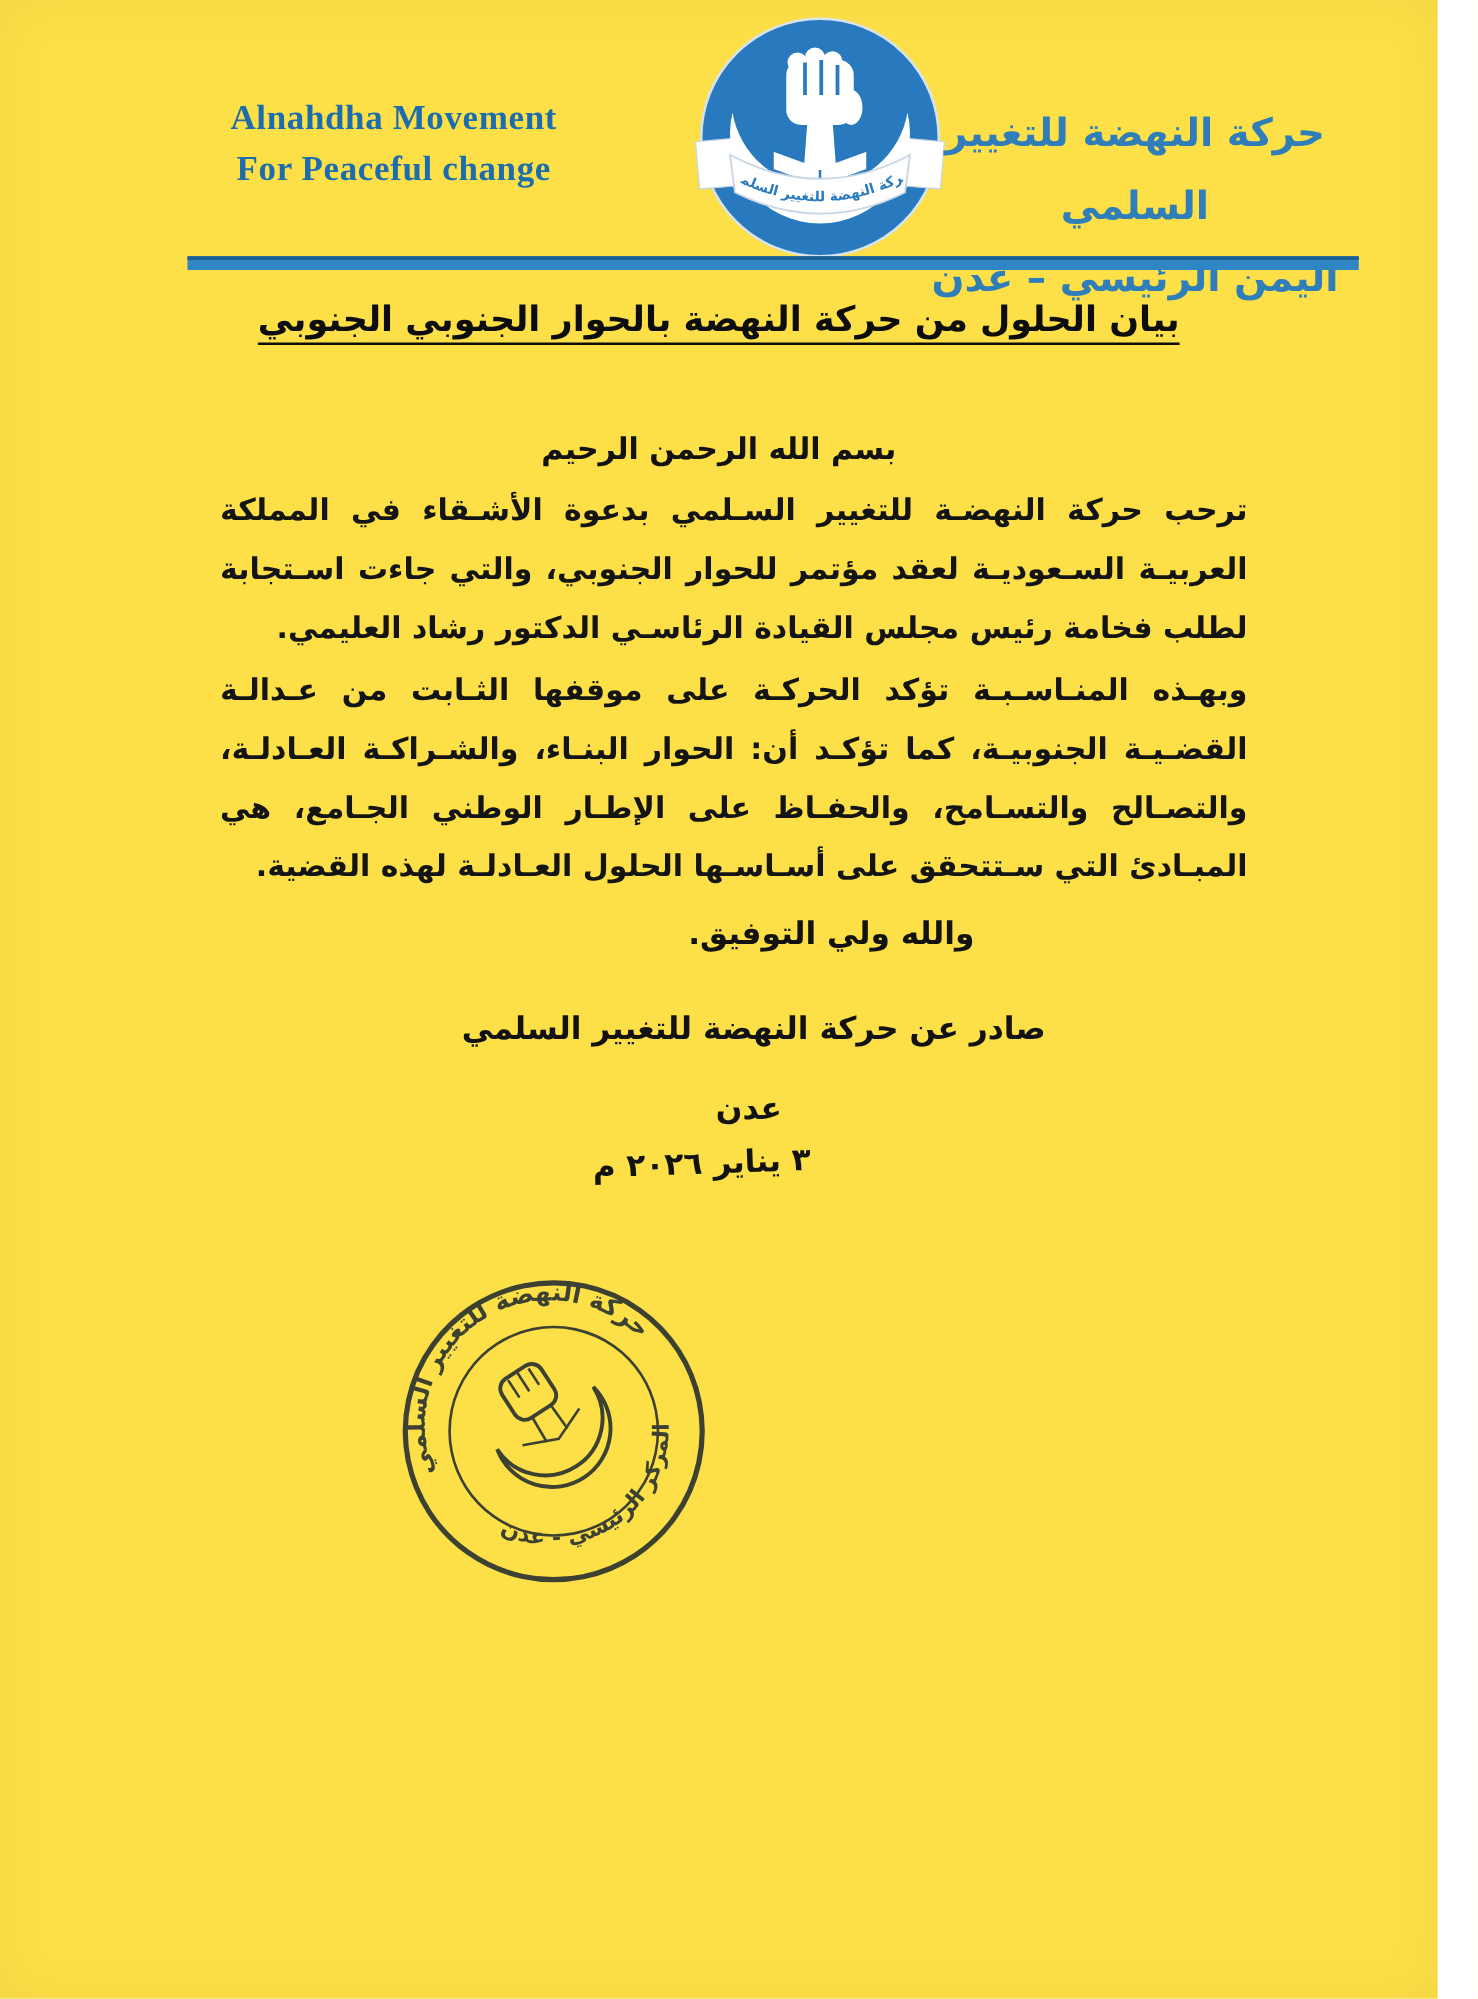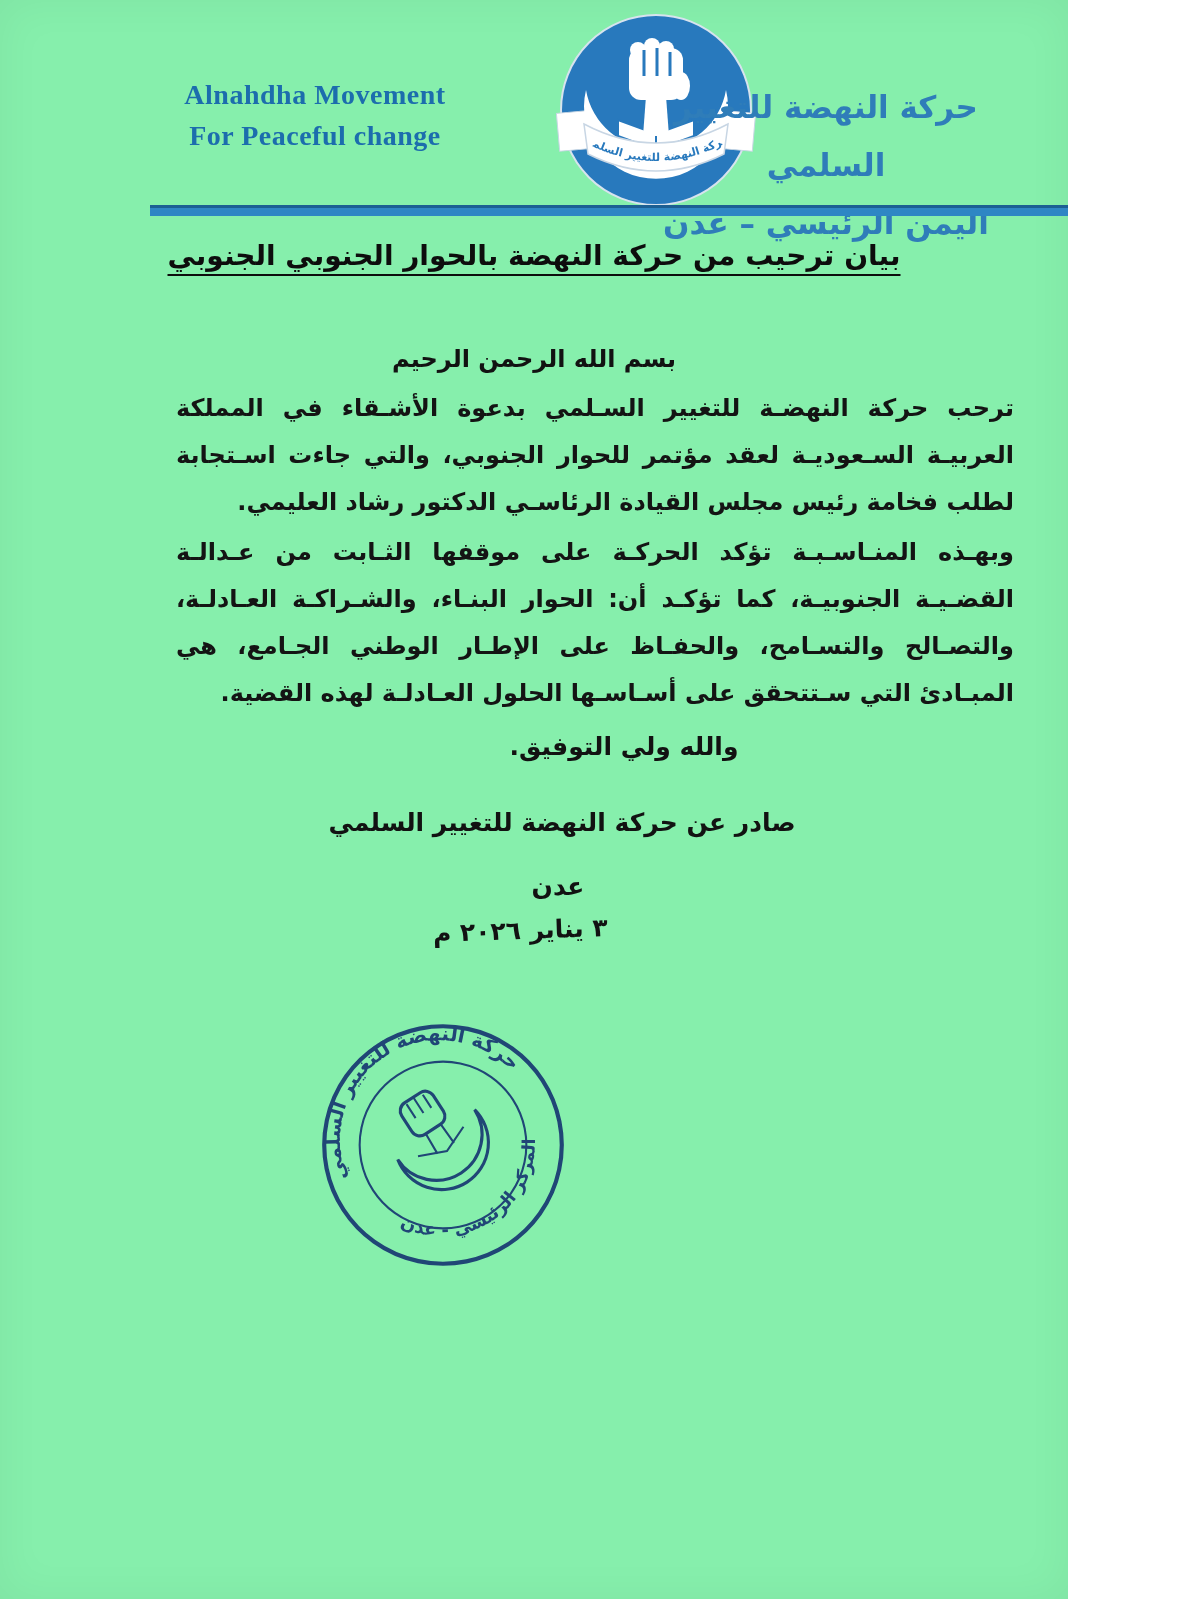--- a/index.html
+++ b/index.html
@@ -1,17 +1,17 @@
 <!DOCTYPE html>
 <html lang="ar"><head>
 <meta charset="utf-8">
 <style>
   html,body { margin:0; padding:0; background:#ffffff; }
   .page {
-    position:relative; width:1068px; height:1599px; background:#86efac;
+    position:relative; width:1150px; height:1599px; background:#fde047;
     overflow:hidden; font-family:"DejaVu Sans", sans-serif; color:#121212;
     box-shadow: inset 0 0 46px rgba(0,0,0,0.05);
   }
   
   .header-en {
     position:absolute; left:148px; top:74px; width:334px; text-align:center;
     font-family:"Liberation Serif", serif; font-weight:bold; font-size:28px;
     line-height:41px; color:#1c6dad; letter-spacing:0.5px;
   }
   .logo-wrap { position:absolute; left:556px; top:12px; width:200px; height:200px; }
@@ -31,21 +31,21 @@
   }
   .title span { text-decoration:underline; text-decoration-thickness:2px; text-underline-offset:9px; }
   .basmala {
     margin-top:67px; width:100%; text-align:center; direction:rtl;
     font-size:24px; font-weight:bold; line-height:36px;
   }
   .body-text {
     margin:8px 168px 0 176px; width:838px; direction:rtl;
     text-align:justify; font-size:24px; font-weight:bold; line-height:47px; color:#141414;
   }
-  .body-text p { margin:0 0 3px 0; }
+  .body-text p { margin:0 16px 3px 0; }
   .closing {
     margin-top:12px; width:100%; text-align:center; direction:rtl;
     font-size:25px; font-weight:bold; line-height:36px; transform:translateX(90px);
   }
   .issued-by {
     margin-top:40px; width:100%; text-align:center; direction:rtl;
     font-size:25px; font-weight:bold; line-height:36px; transform:translateX(28px);
   }
   .issued-place {
     margin-top:28px; width:100%; text-align:center; direction:rtl;
@@ -104,21 +104,21 @@
   </div>
 
   <div class="header-ar">
     <div>حركة النهضة للتغيير السلمي</div>
     <div>اليمن الرئيسي – عدن</div>
   </div>
 
   <div class="rule"></div>
 
   <div class="content">
-    <h1 class="title"><span>بيان ترحيب من حركة النهضة بالحوار الجنوبي الجنوبي</span></h1>
+    <h1 class="title"><span>بيان الحلول من حركة النهضة بالحوار الجنوبي الجنوبي</span></h1>
 
     <div class="basmala">بسم الله الرحمن الرحيم</div>
 
     <div class="body-text">
       <p>ترحب حركة النهضـة للتغيير السـلمي بدعوة الأشـقاء في المملكة العربيـة السـعوديـة لعقد مؤتمر للحوار الجنوبي، والتي جاءت اسـتجابة لطلب فخامة رئيس مجلس القيادة الرئاسـي الدكتور رشاد العليمي.</p>
       <p>وبهـذه المنـاسـبـة تؤكد الحركـة على موقفها الثـابت من عـدالـة القضـيـة الجنوبيـة، كما تؤكـد أن: الحوار البنـاء، والشـراكـة العـادلـة، والتصـالح والتسـامح، والحفـاظ على الإطـار الوطني الجـامع، هي المبـادئ التي سـتتحقق على أسـاسـها الحلول العـادلـة لهذه القضية.</p>
     </div>
 
     <div class="closing">والله ولي التوفيق.</div>
     <div class="issued-by">صادر عن حركة النهضة للتغيير السلمي</div>

